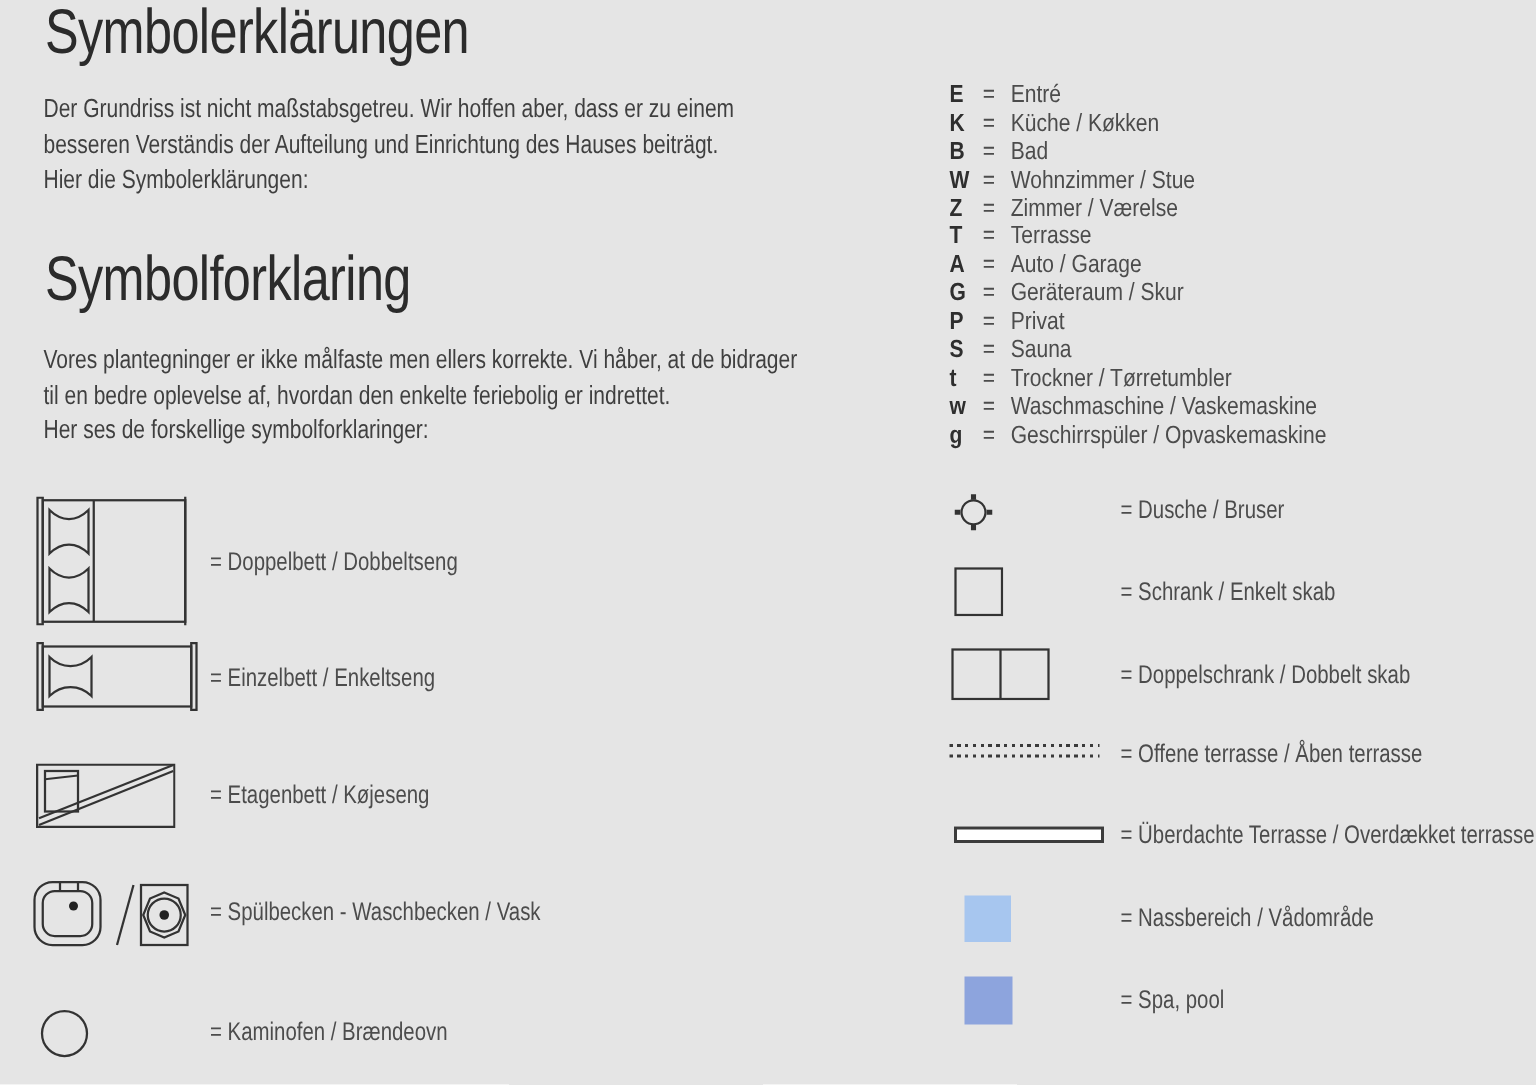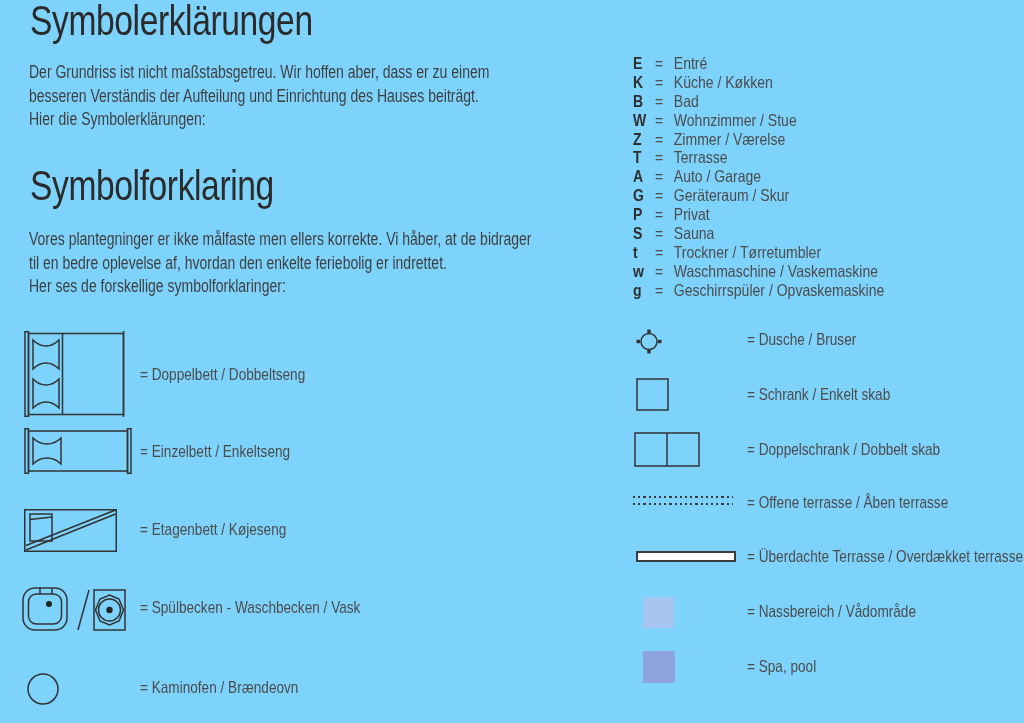--- a/index.html
+++ b/index.html
@@ -1,18 +1,18 @@
 <!DOCTYPE html>
 <html><head>
 <meta charset="utf-8">
 <style>
   * { margin:0; padding:0; box-sizing:border-box; }
   html,body { background:#fff; }
   .page {
-    position:relative; width:1024px; height:723px; background:#7dd3fc;
+    position:relative; width:1024px; height:723px; background:#e5e5e5;
     font-family:"Liberation Sans", sans-serif; overflow:hidden;
   }
   .hd {
     position:absolute; left:30px; font-size:42px; font-weight:400; color:#2b2b2b;
     white-space:nowrap; transform:scaleX(0.80); transform-origin:0 0; letter-spacing:-0.5px;
     line-height:44px;
   }
   .para {
     position:absolute; left:29px; font-size:17.5px; color:#3f3f3f;
     line-height:23.5px; transform:scaleX(0.80); transform-origin:0 0; white-space:nowrap;

